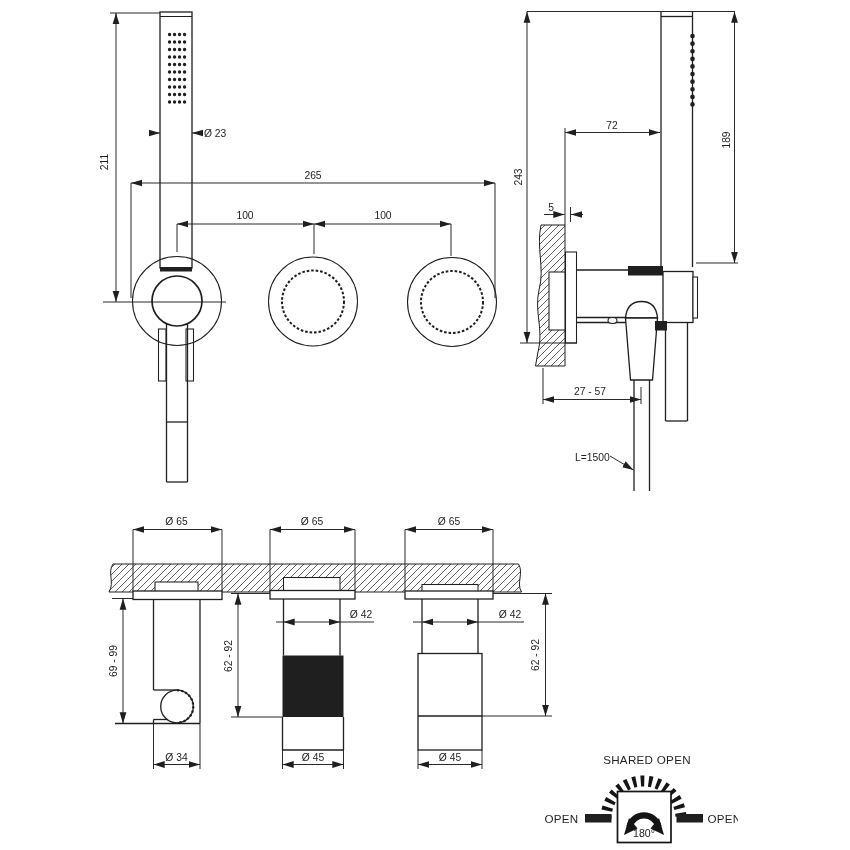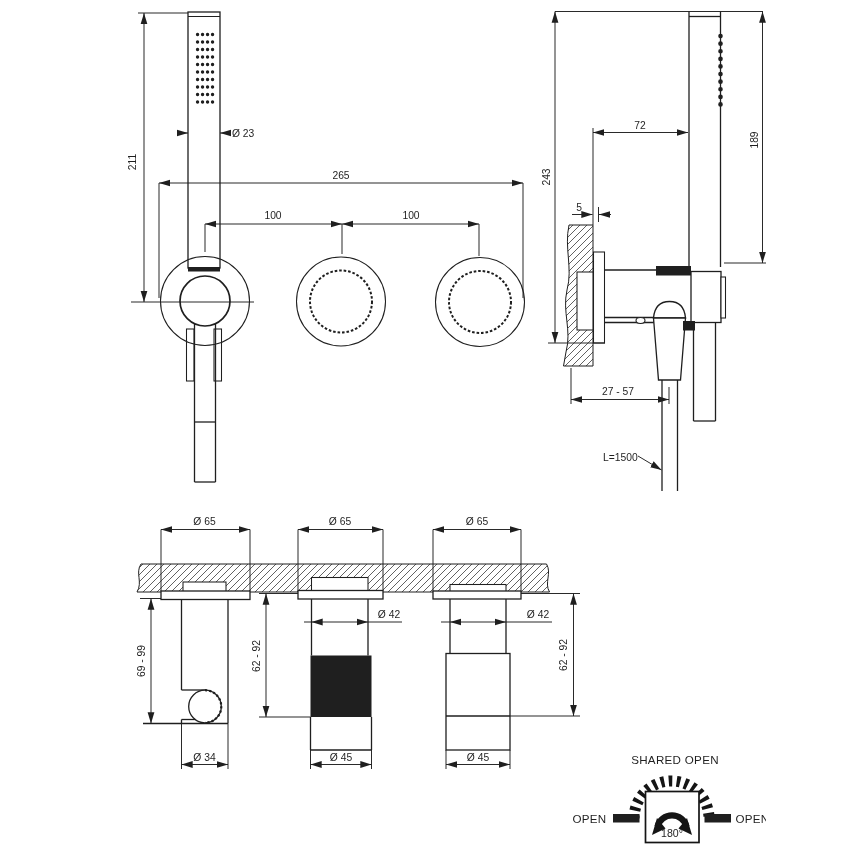--- a/index.html
+++ b/index.html
@@ -1,17 +1,17 @@
 <!DOCTYPE html>
 <html><head>
 <meta charset="utf-8">
 <style>
   html,body{margin:0;padding:0;background:#ffffff;}
   #stage{position:relative;width:738px;height:850px;background:#ffffff;overflow:hidden;
-         font-family:"Liberation Sans", sans-serif;margin-left:28px;}
+         font-family:"Liberation Sans", sans-serif;}
   svg{position:absolute;left:0;top:0;}
   text{fill:#1f1f1f;font-family:"Liberation Sans", sans-serif;font-size:10.3px;}
   .big{font-size:11.6px;letter-spacing:.3px;}
   .mid{font-size:10.6px;}
   .obj{stroke:#1f1f1f;stroke-width:1.3;fill:none;}
   .thin{stroke:#1f1f1f;stroke-width:1.05;fill:none;}
   .dim{stroke:#1f1f1f;stroke-width:0.95;fill:none;}
   .fillw{fill:#ffffff;}
   .ink{fill:#1f1f1f;}
 </style>

